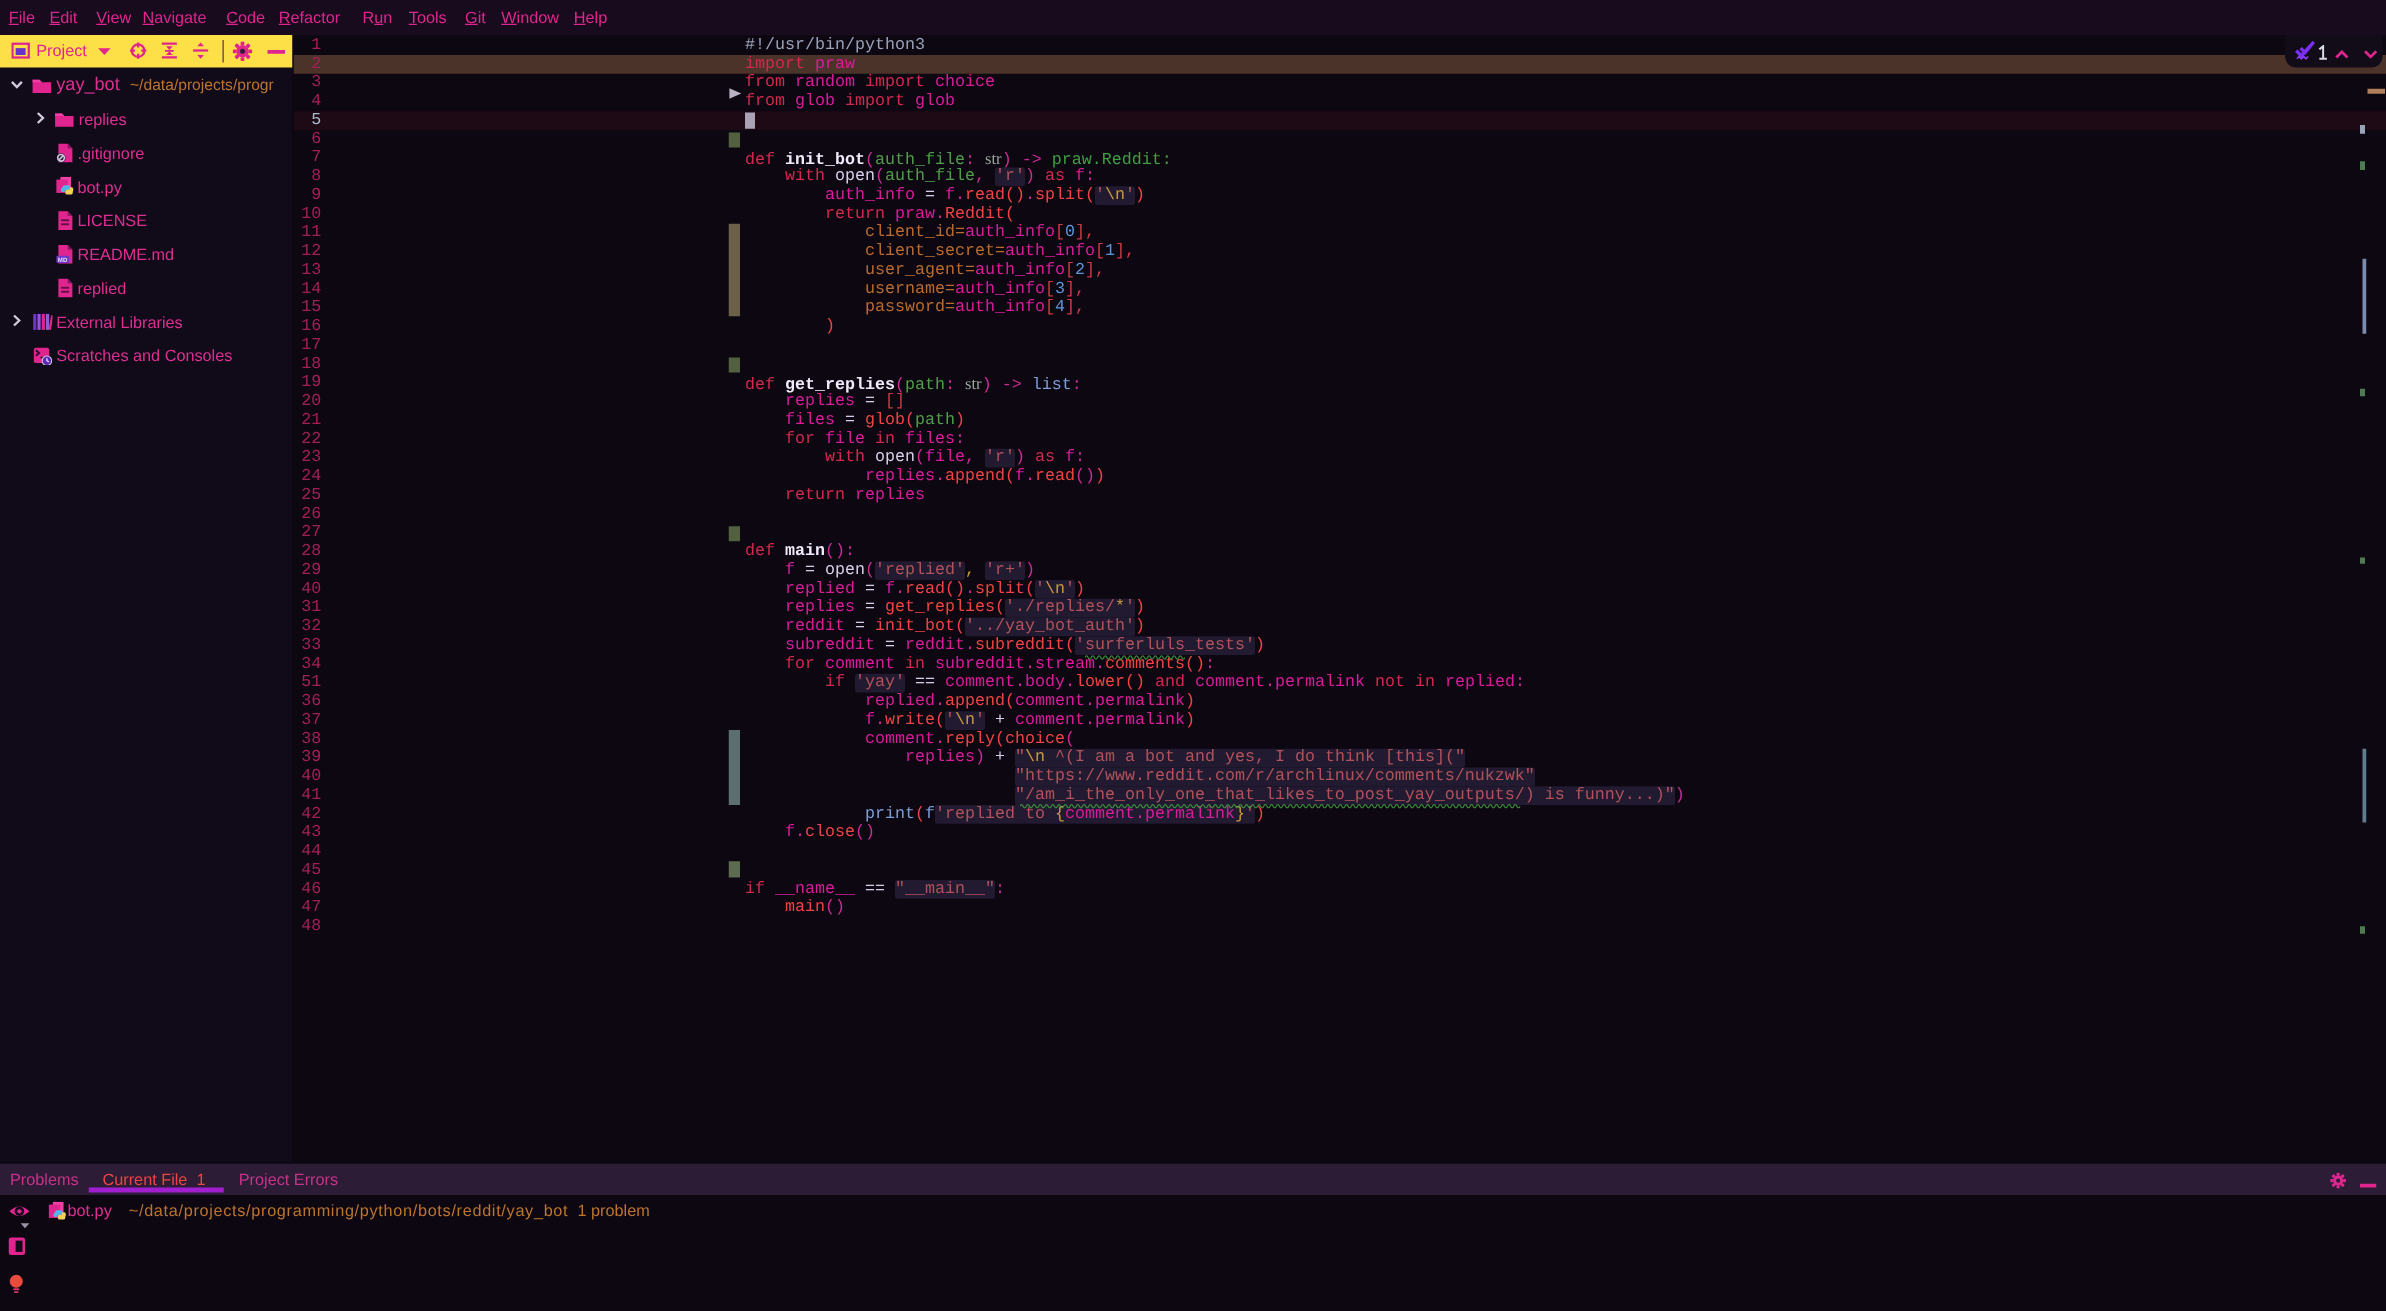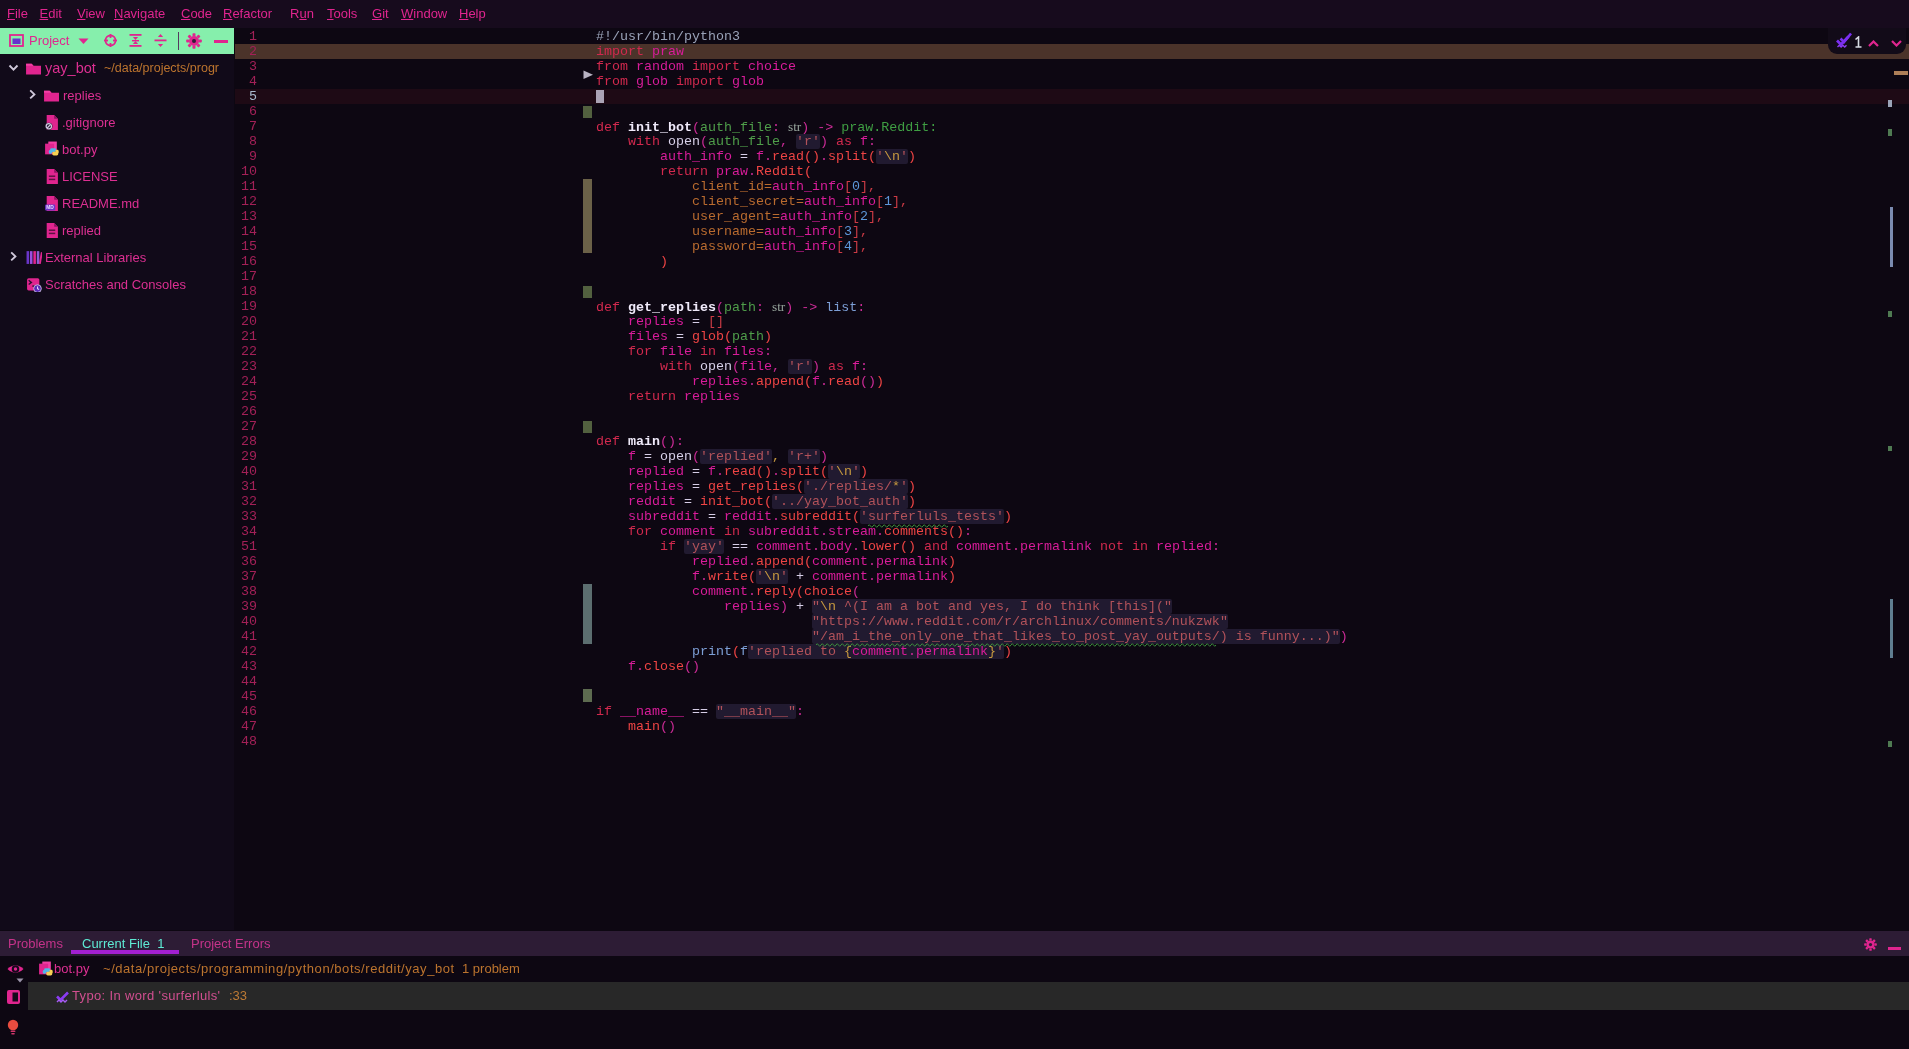--- a/index.html
+++ b/index.html
@@ -1,20 +1,20 @@
 <!DOCTYPE html>
 <html><head><meta charset="utf-8"><style>
 * { margin:0; padding:0; box-sizing:border-box; }
 html,body { width:1909px; height:1049px; overflow:hidden; background:#0d0712;
   font-family:"Liberation Sans", sans-serif; }
 #menubar { position:absolute; left:0; top:0; width:1909px; height:28px; background:#170b1d; }
 .mi { position:absolute; top:0; height:28px; line-height:28px; font-size:13px; color:#e0258f; }
 .ul { text-decoration:underline; }
 #panel { position:absolute; left:0; top:28px; width:234px; height:902px; background:#110a19; }
-#phead { position:absolute; left:0; top:0; width:234px; height:26px; background:#86efac; }
+#phead { position:absolute; left:0; top:0; width:234px; height:26px; background:#fde047; }
 #phead .pt { position:absolute; left:29px; top:0; height:26px; line-height:26px; font-size:13px; color:#e0258f; }
 .trow { position:absolute; left:0; width:234px; height:27px; }
 .tl { position:absolute; top:0; height:27px; line-height:27px; font-size:13px; color:#dd2f92; white-space:nowrap; }
 .tp { position:absolute; top:0; height:27px; line-height:27px; font-size:12.5px; color:#bc742e; white-space:nowrap; }
 #editor { position:absolute; left:234px; top:28px; width:1675px; height:902px; background:#0d0712; }
 #row2 { position:absolute; left:1px; top:16px; width:1674px; height:15px; background:#4b332a; }
 #row5 { position:absolute; left:1px; top:61px; width:1674px; height:15px; background:#1e0a15; }
 .ln { position:absolute; left:0; width:57px; text-align:right; font-family:"Liberation Mono",monospace;
   font-size:13.33px; line-height:15px; height:15px; color:#a32057; }
 .ln.cur { color:#a8b8cc; }
@@ -335,21 +335,21 @@
 <div style="position:absolute;left:1888px;top:100px;width:4px;height:7px;background:#9aa4b8"></div>
 <div style="position:absolute;left:1888px;top:129px;width:4px;height:7px;background:#4f7a52"></div>
 <div style="position:absolute;left:1890px;top:207px;width:3px;height:60px;background:#7b8bb0"></div>
 <div style="position:absolute;left:1888px;top:311px;width:4px;height:6px;background:#4f7a52"></div>
 <div style="position:absolute;left:1888px;top:446px;width:4px;height:5px;background:#4f7a52"></div>
 <div style="position:absolute;left:1890px;top:599px;width:3px;height:59px;background:#5f7d90"></div>
 <div style="position:absolute;left:1888px;top:741px;width:4px;height:6px;background:#4f7a52"></div>
 <div id="bottom">
 <div id="tabbar">
 <span class="tab" style="left:8px">Problems</span>
-<span class="tab" style="left:82px;color:#5eead4">Current File&nbsp;&nbsp;1</span>
+<span class="tab" style="left:82px;color:#ef4444">Current File&nbsp;&nbsp;1</span>
 <span class="tab" style="left:191px">Project Errors</span>
 <div id="tabu"></div>
 <svg style="position:absolute;left:1864px;top:7px" width="13" height="13" viewBox="0 0 16 16">
         <rect x="6.5" y="0.2" width="3" height="3" rx="0.8" fill="#e0258f" transform="rotate(0 8 8)"></rect>
         <rect x="6.5" y="0.2" width="3" height="3" rx="0.8" fill="#e0258f" transform="rotate(45 8 8)"></rect>
         <rect x="6.5" y="0.2" width="3" height="3" rx="0.8" fill="#e0258f" transform="rotate(90 8 8)"></rect>
         <rect x="6.5" y="0.2" width="3" height="3" rx="0.8" fill="#e0258f" transform="rotate(135 8 8)"></rect>
         <rect x="6.5" y="0.2" width="3" height="3" rx="0.8" fill="#e0258f" transform="rotate(180 8 8)"></rect>
         <rect x="6.5" y="0.2" width="3" height="3" rx="0.8" fill="#e0258f" transform="rotate(225 8 8)"></rect>
         <rect x="6.5" y="0.2" width="3" height="3" rx="0.8" fill="#e0258f" transform="rotate(270 8 8)"></rect>
@@ -367,28 +367,20 @@
           <rect x="1.2" y="0.2" width="5.6" height="3.6" rx="1.4" fill="#52b7e8"></rect>
           <rect x="0" y="2" width="3" height="3.4" rx="1.2" fill="#52b7e8"></rect>
           <rect x="3.2" y="3.6" width="5.6" height="3.6" rx="1.4" fill="#f7d154"></rect>
           <rect x="6.2" y="1.8" width="3" height="3.4" rx="1.2" fill="#f7d154"></rect>
         </g>
       </svg>
 <span class="btxt" style="left:54px;color:#dd2f92">bot.py</span>
 <span class="btxt" style="left:103px;color:#bc742e;letter-spacing:0.55px">~/data/projects/programming/python/bots/reddit/yay_bot</span>
 <span class="btxt" style="left:462px;color:#bc742e">1 problem</span>
 </div>
-<div id="typorow">
-<svg style="position:absolute;left:27px;top:6px" width="15" height="16" viewBox="0 0 15 15">
-        <path d="M2 8 l3.5 3.5 L13 4" stroke="#8b3bf2" stroke-width="2.6" fill="none"></path>
-        <path d="M2 13.5 l2-2 2 2 2-2 2 2 2-2" stroke="#a85cf5" stroke-width="1.4" fill="none"></path>
-      </svg>
-<span class="btxt" style="left:44px;top:1px;color:#d14f90;letter-spacing:0.35px">Typo: In word 'surferluls'</span>
-<span class="btxt" style="left:201px;top:1px;color:#bd7a35">:33</span>
-</div>
 <svg style="position:absolute;left:7px;top:31px" width="18" height="16" viewBox="0 0 18 16">
       <path d="M0.5 8 Q8.5 0.5 16.5 8 Q8.5 15.5 0.5 8 z" fill="#e0258f"></path>
       <circle cx="8.5" cy="8" r="3.8" fill="#16091c"></circle>
       <circle cx="8.5" cy="8" r="1.7" fill="#e0258f"></circle>
     </svg>
 <svg style="position:absolute;left:16px;top:48px" width="8" height="5" viewBox="0 0 8 5">
       <path d="M0.5 0.5 L4 4.5 L7.5 0.5 z" fill="#9a93a8"></path>
     </svg>
 <svg style="position:absolute;left:6px;top:59px" width="15" height="16" viewBox="0 0 15 16">
       <rect x="1" y="1" width="13" height="14" rx="2" fill="#e0258f"></rect>

